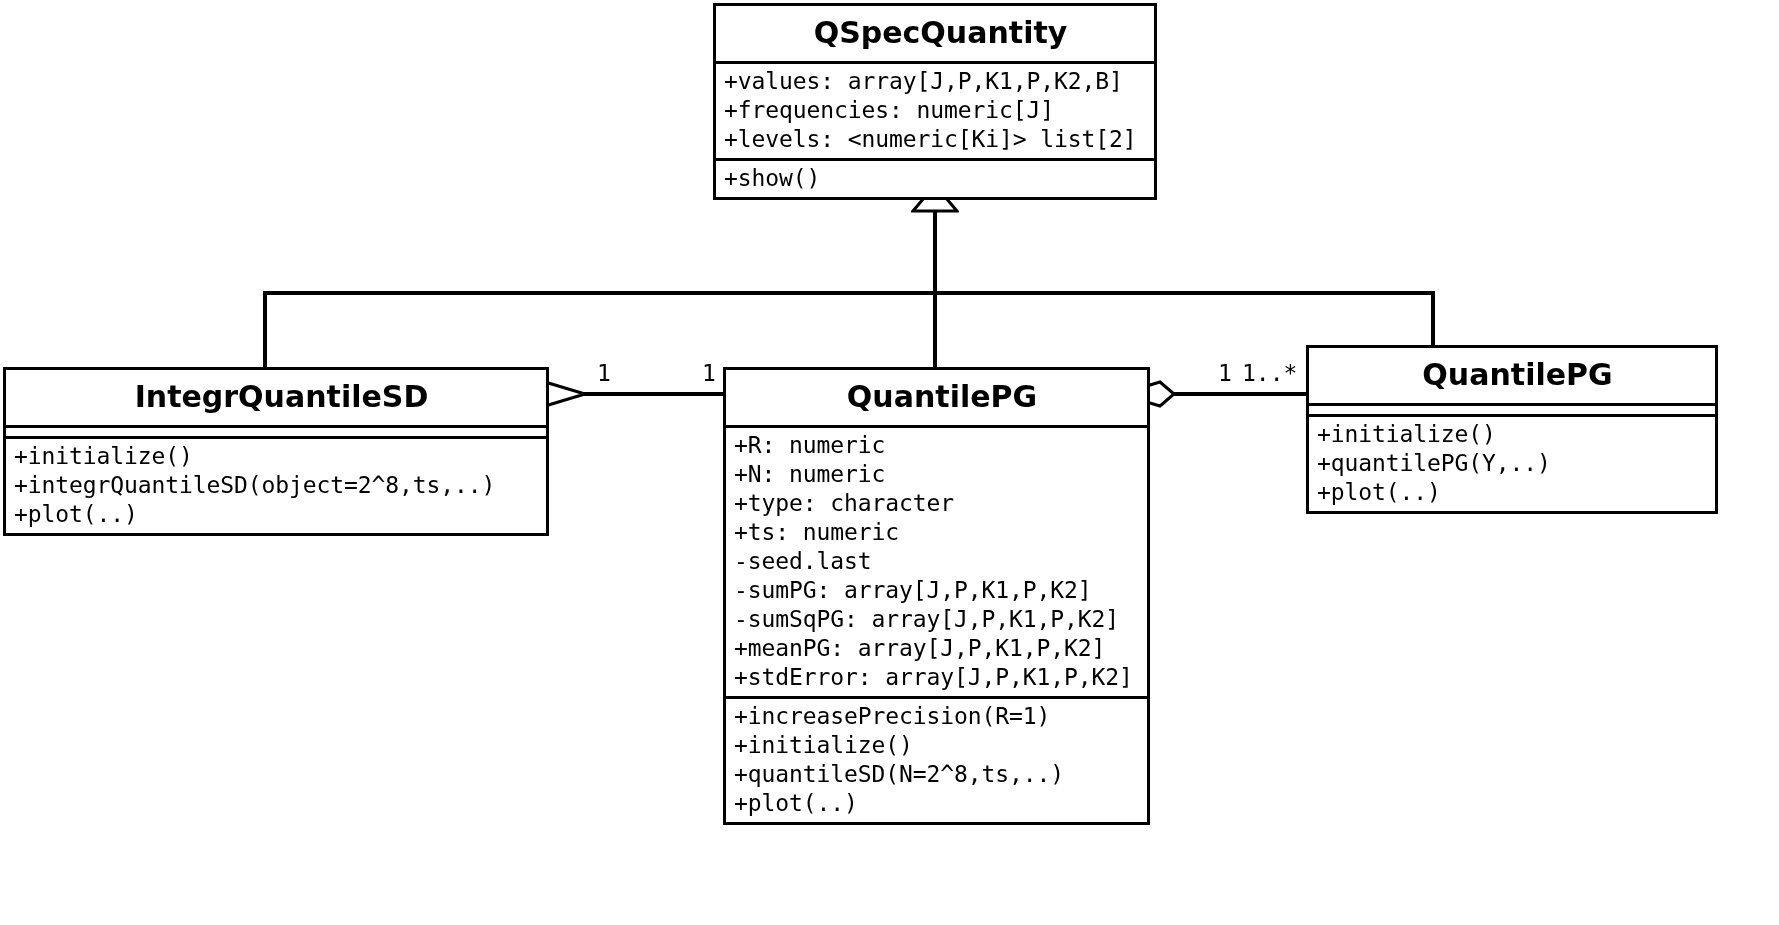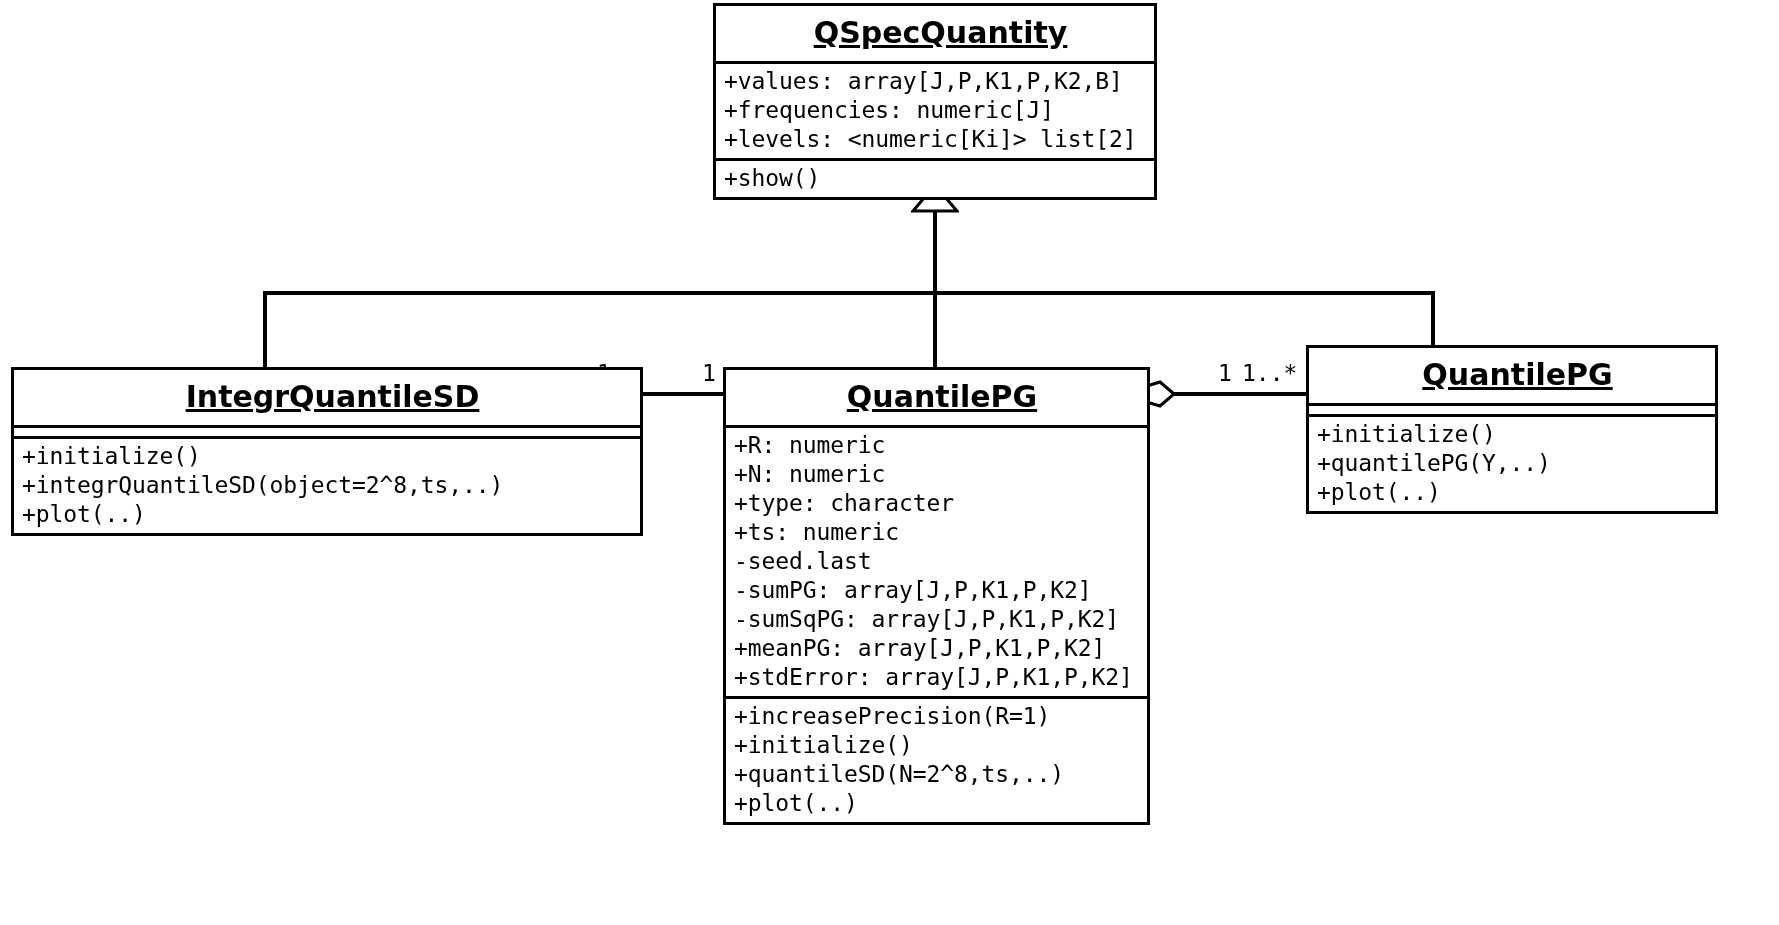--- a/index.html
+++ b/index.html
@@ -25,21 +25,20 @@
   }
   .uml-title {
     text-align: center;
     font-family: "DejaVu Sans", sans-serif;
     font-weight: bold;
     font-size: 30px;
     line-height: 1.0;
     padding: 12px 6px 13px 17px;
     color: #000000;
     white-space: nowrap;
-    text-decoration: underline;
   }
   .uml-sep {
     border-top: 3px solid #000000;
     height: 0;
     font-size: 0;
     line-height: 0;
   }
   .uml-compartment {
     padding: 3px 0 4px 0;
   }
@@ -135,21 +134,21 @@
       <div class="uml-row">+values: array[J,P,K1,P,K2,B]</div>
       <div class="uml-row">+frequencies: numeric[J]</div>
       <div class="uml-row">+levels: &lt;numeric[Ki]&gt; list[2]</div>
     </div>
     <div class="uml-sep"></div>
     <div class="uml-compartment">
       <div class="uml-row">+show()</div>
     </div>
   </div>
 
-  <div class="uml-class" style="left:11px; top:367px; width:632px;">
+  <div class="uml-class" style="left:3px; top:367px; width:546px;">
     <div class="uml-title">IntegrQuantileSD</div>
     <div class="uml-sep"></div>
     <div class="uml-compartment empty"></div>
     <div class="uml-sep"></div>
     <div class="uml-compartment">
       <div class="uml-row">+initialize()</div>
       <div class="uml-row">+integrQuantileSD(object=2^8,ts,..)</div>
       <div class="uml-row">+plot(..)</div>
     </div>
   </div>

